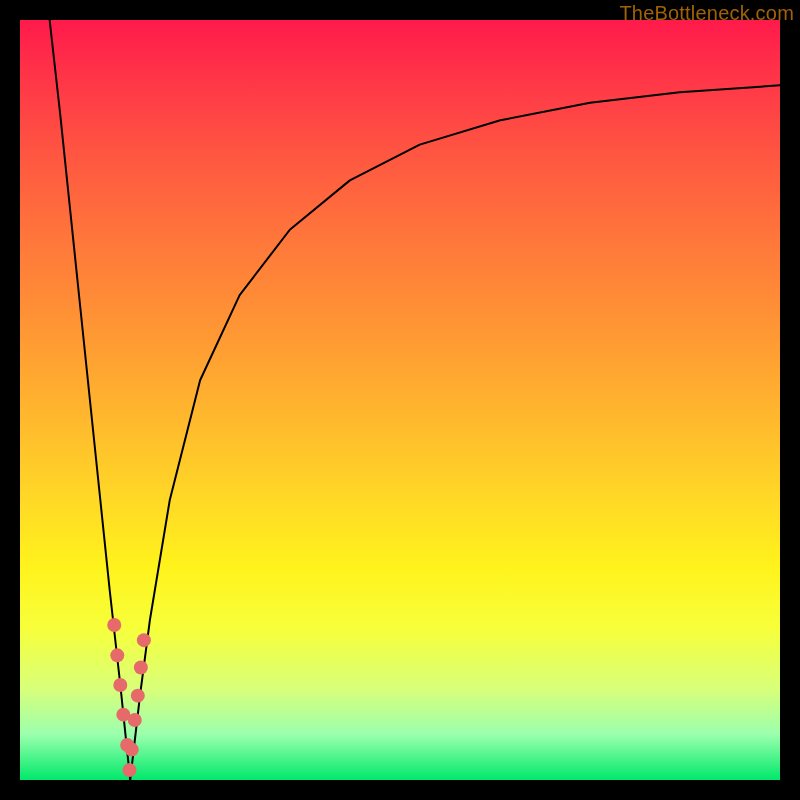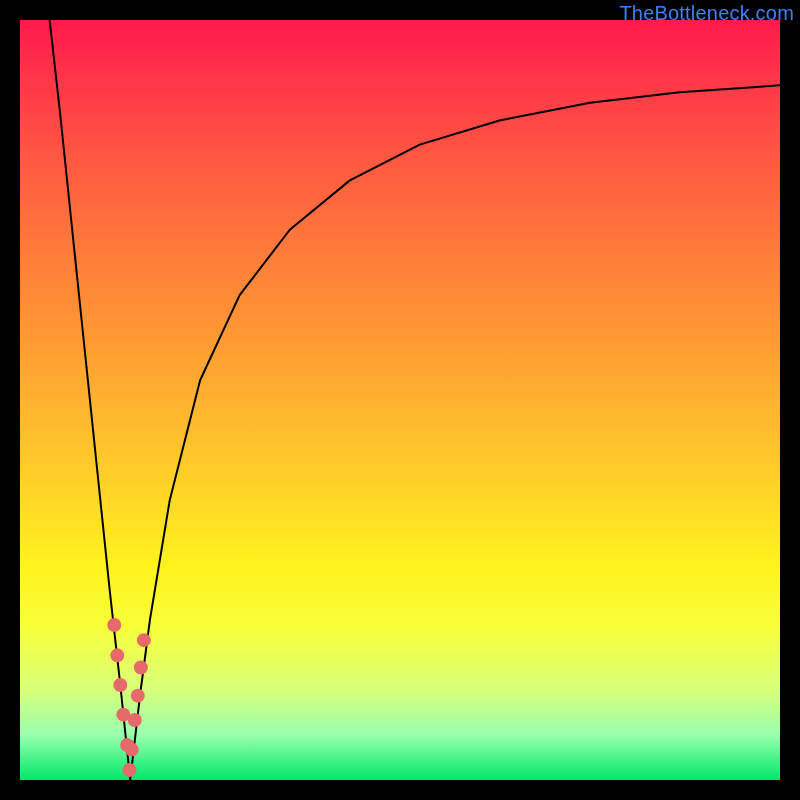--- a/index.html
+++ b/index.html
@@ -43,21 +43,21 @@
     left: 0;
     top: 0;
     width: 760px;
     height: 760px;
     overflow: visible;
   }
   .watermark {
     position: absolute;
     top: 2px;
     right: 6px;
-    color: #3b82f6;
+    color: #a16207;
     font-size: 20px;
     letter-spacing: 0.2px;
     font-weight: 500;
     user-select: none;
   }
 </style>
 </head>
 <body>
 
 <div class="frame">

